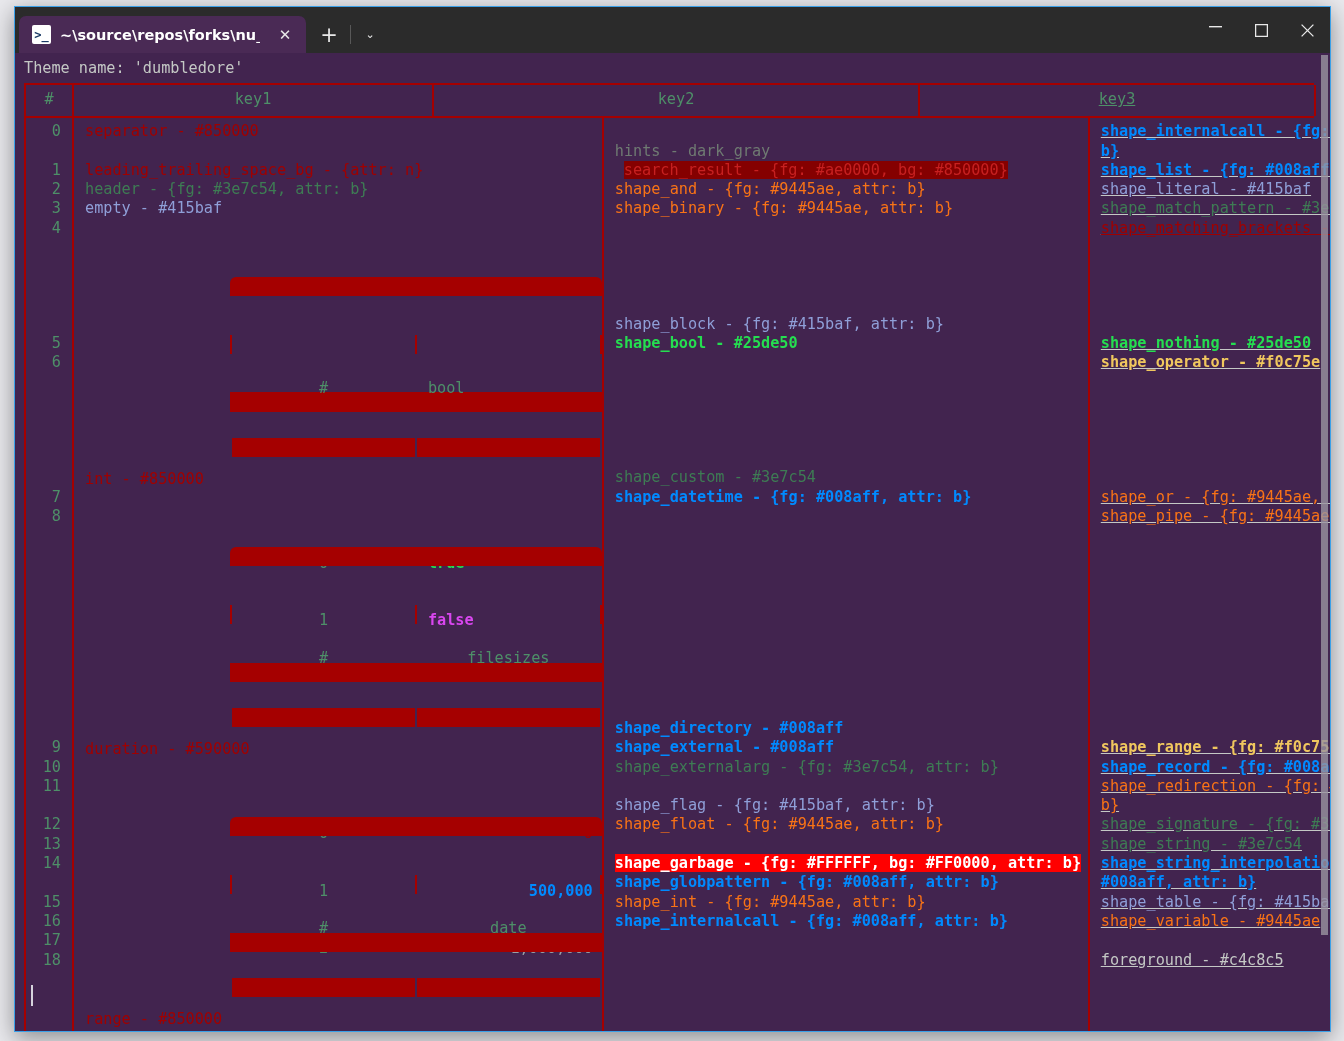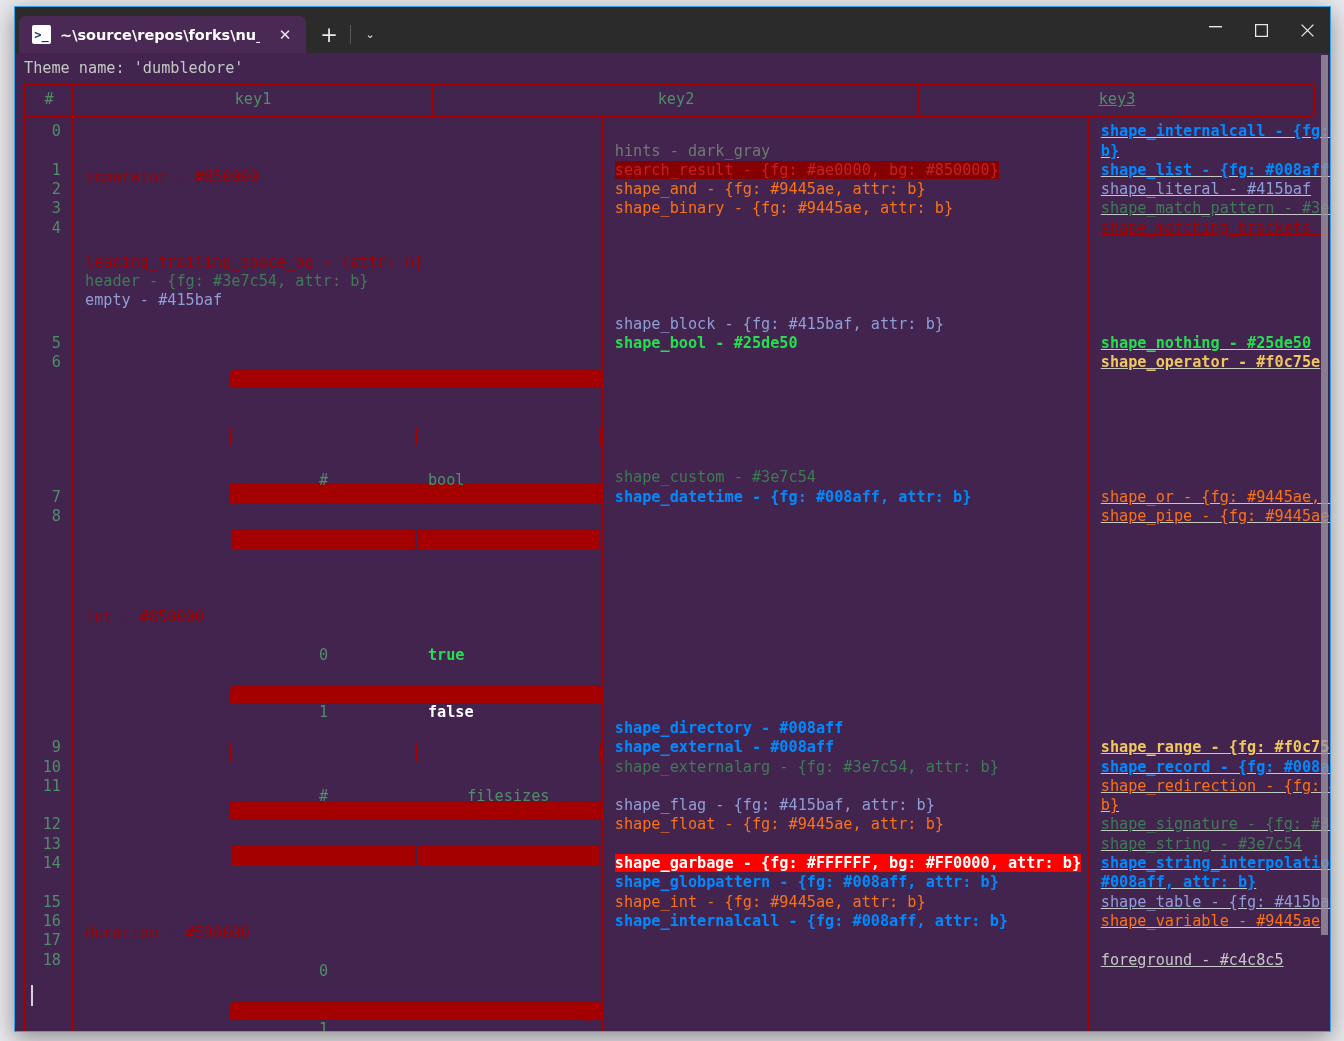--- a/index.html
+++ b/index.html
@@ -137,32 +137,32 @@
   .body-cell { padding: 4px 0 5px 0; }
 
   .idx-list { text-align: right; padding-right: 11px; color: #4e8f68; }
   .idx-list div { height: 19.3px; }
 
   .cell-lines { padding-left: 11px; }
   .cell-lines div { height: 19.3px; white-space: pre; }
   .cell-lines div.tall { height: auto; }
 
   
-  .c-dkred   { color: #a00000; margin-top: 46px; }
+  .c-dkred   { color: #a00000; }
   .c-green   { color: #3e7c54; }
   .c-blue    { color: #008aff; font-weight: bold; }
   .c-lblue   { color: #8f9fd8; }
   .c-purple  { color: #f97316; }
   .c-brgreen { color: #25de50; font-weight: bold; }
   .c-yellow  { color: #f0c75e; font-weight: bold; }
   .c-gray    { color: #6f7a72; }
   .c-lgray   { color: #9aa0a5; }
-  .c-white   { color: #ffffff; font-weight: bold; }
+  .c-white   { color: #d946ef; font-weight: bold; }
   .c-fg      { color: #c4c8c5; }
-  .c-redbg   { background: #850000; color: #c72020; }
+  .c-redbg   { background: #850000; color: #c72020; margin-left: 9px; }
   .c-garbage { background: #ff0000; color: #ffffff; font-weight: bold; }
   .c-ul      { color: #a00000; text-decoration: underline; }
 
   
   .subtable {
     display: inline-block;
     margin: 0 0 0 17px;
     position: relative;
   }
   .sub-hline { height: 2px; background: #a50000; }

